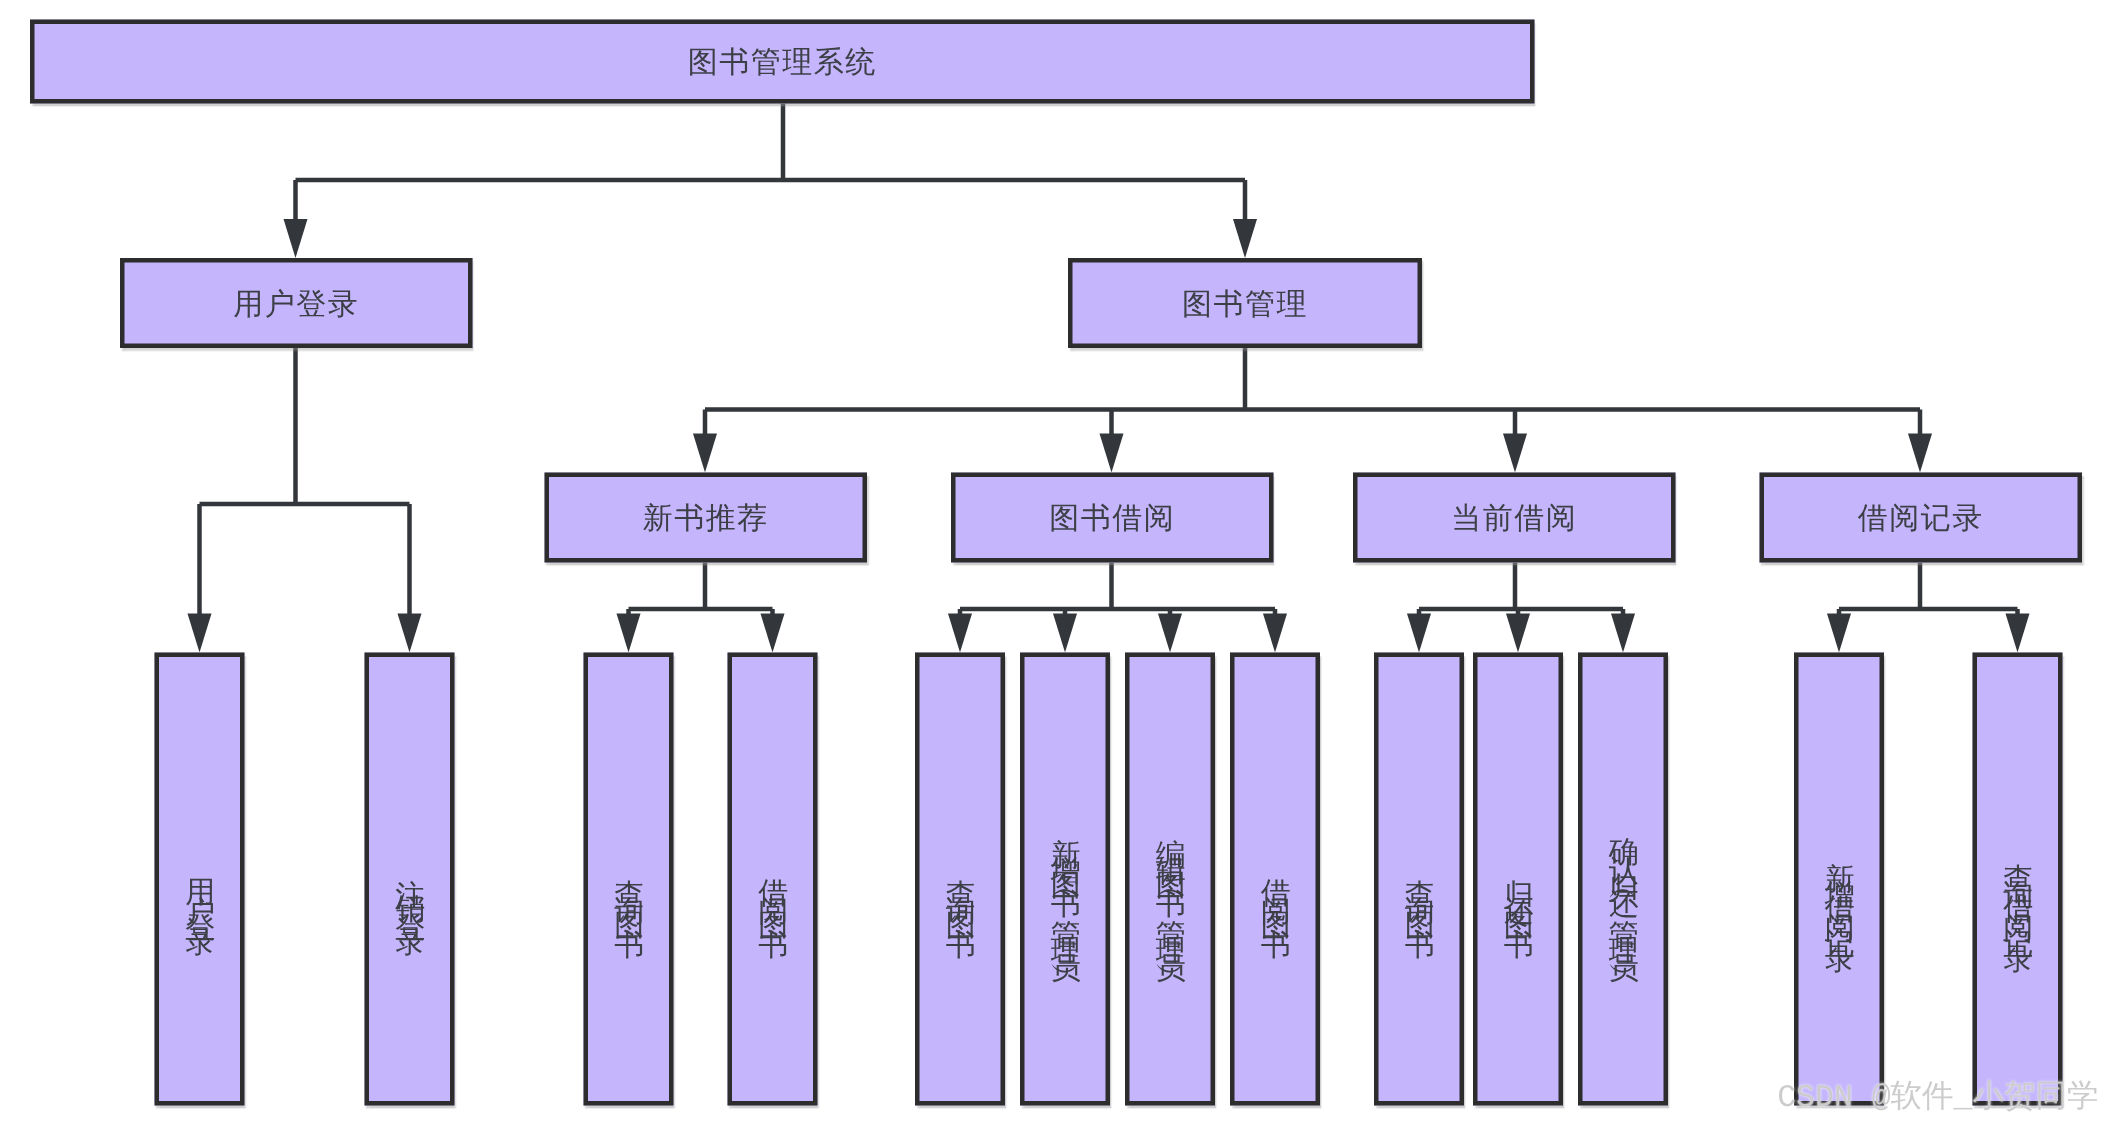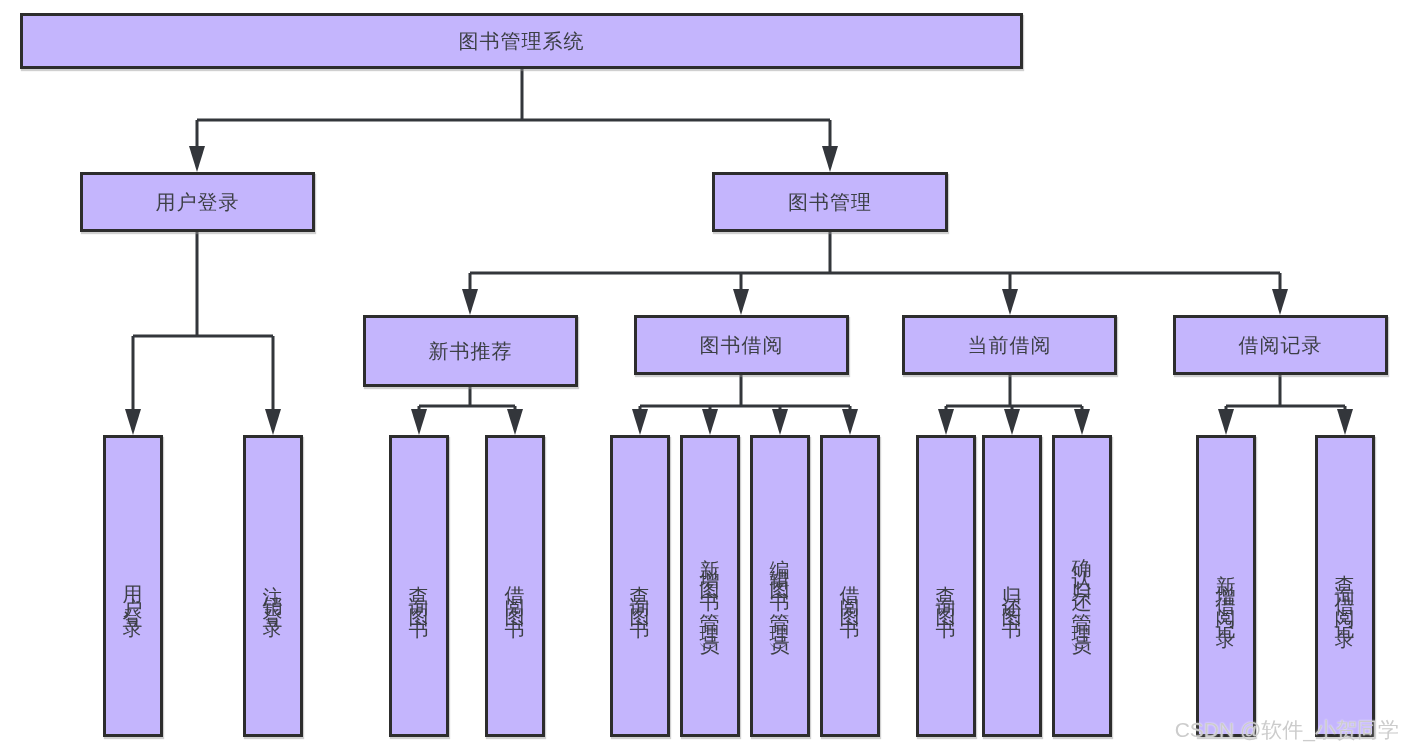--- a/index.html
+++ b/index.html
@@ -42,20 +42,21 @@
 
   .watermark {
     position: absolute;
     top: 716px;
     right: 6px;
     font-size: 21px;
     color: var(--watermark, #cccccc);
     text-shadow: 0 0 2px rgba(255,255,255,0.9);
     z-index: 3;
     white-space: nowrap;
+    font-family: Liberation Mono, monospace;
   }
 </style>
 </head>
 <body>
 
 <div class="canvas">
 
   <svg class="wires" width="1405" height="747" viewBox="0 0 1405 747" aria-hidden="true">
 
     <path d="M522 69 V120 M197 120 H830 M197 120 V148 M830 120 V148"></path>
@@ -96,21 +97,21 @@
     <span>图书管理系统</span>
   </div>
 
   <div class="node h-node" style="left:80px; top:172px; width:235px; height:60px;">
     <span>用户登录</span>
   </div>
   <div class="node h-node" style="left:712px; top:172px; width:236px; height:60px;">
     <span>图书管理</span>
   </div>
 
-  <div class="node h-node" style="left:363px; top:315px; width:215px; height:72px;text-align:center;">
+  <div class="node h-node" style="left:363px; top:315px; width:215px; height:60px;text-align:center;">
     <span>新书推荐</span>
   </div>
   <div class="node h-node" style="left:634px; top:315px; width:215px; height:60px;align-items:center;">
     <span>图书借阅</span>
   </div>
   <div class="node h-node" style="left:1173px; top:315px; width:215px; height:60px;">
     <span>借阅记录</span>
   </div>
   <div class="node h-node" style="left:902px; top:315px; width:215px; height:60px;">
     <span>当前借阅</span>

